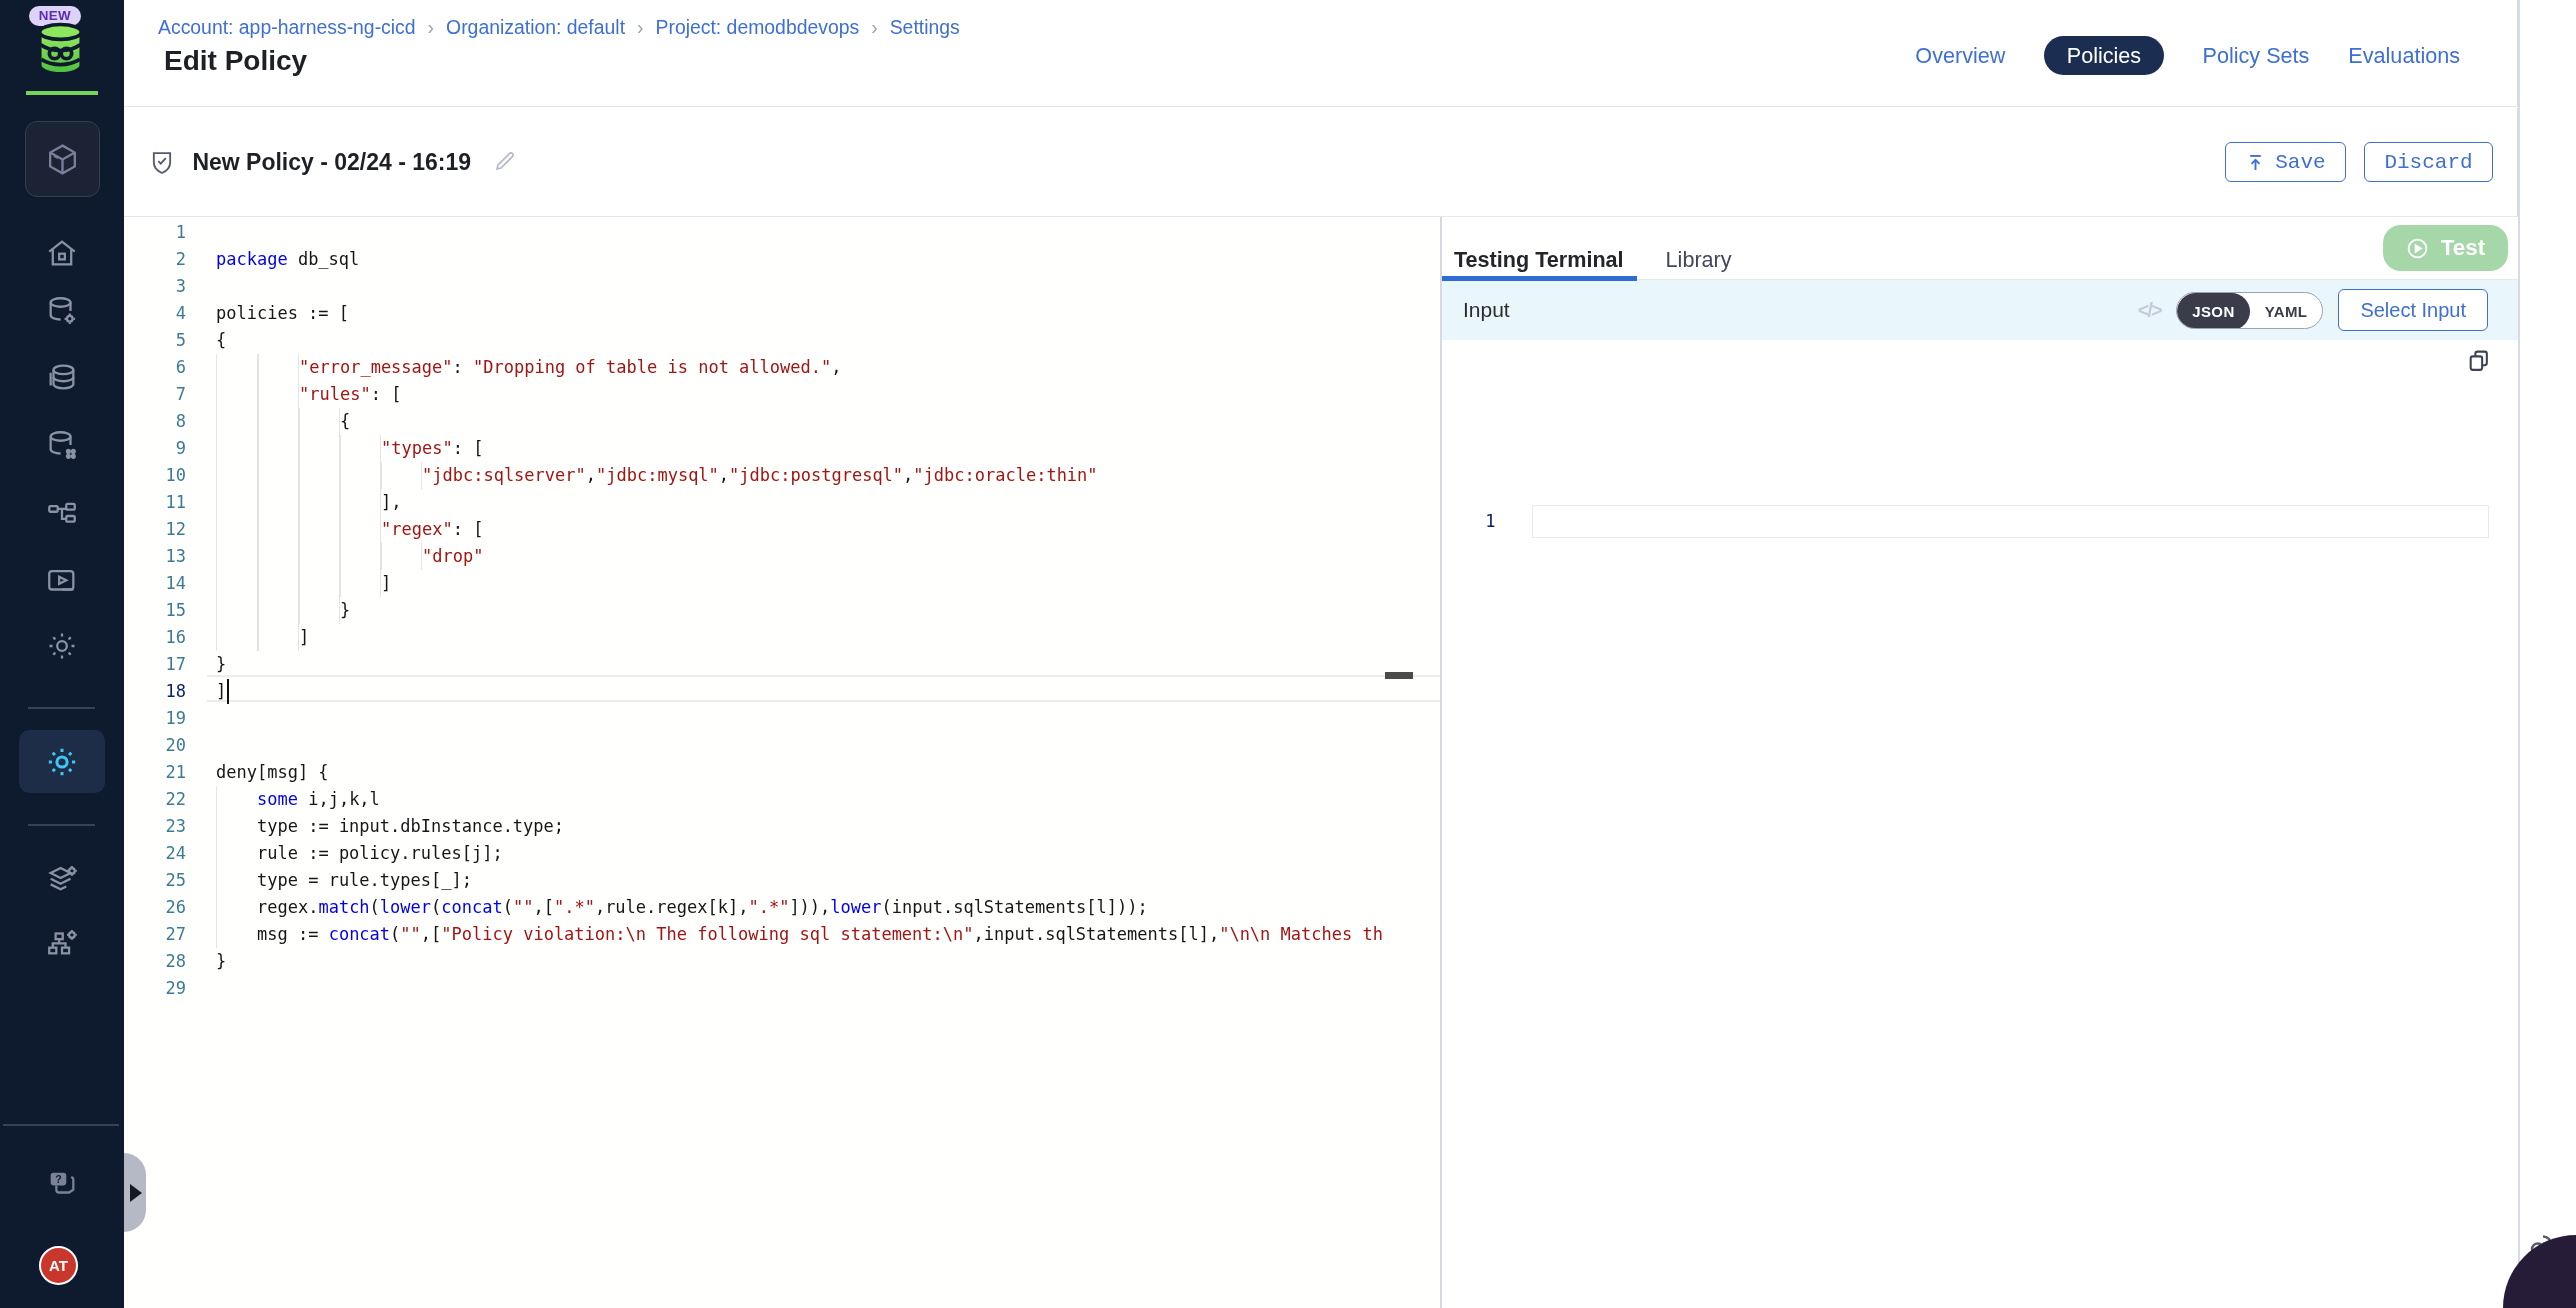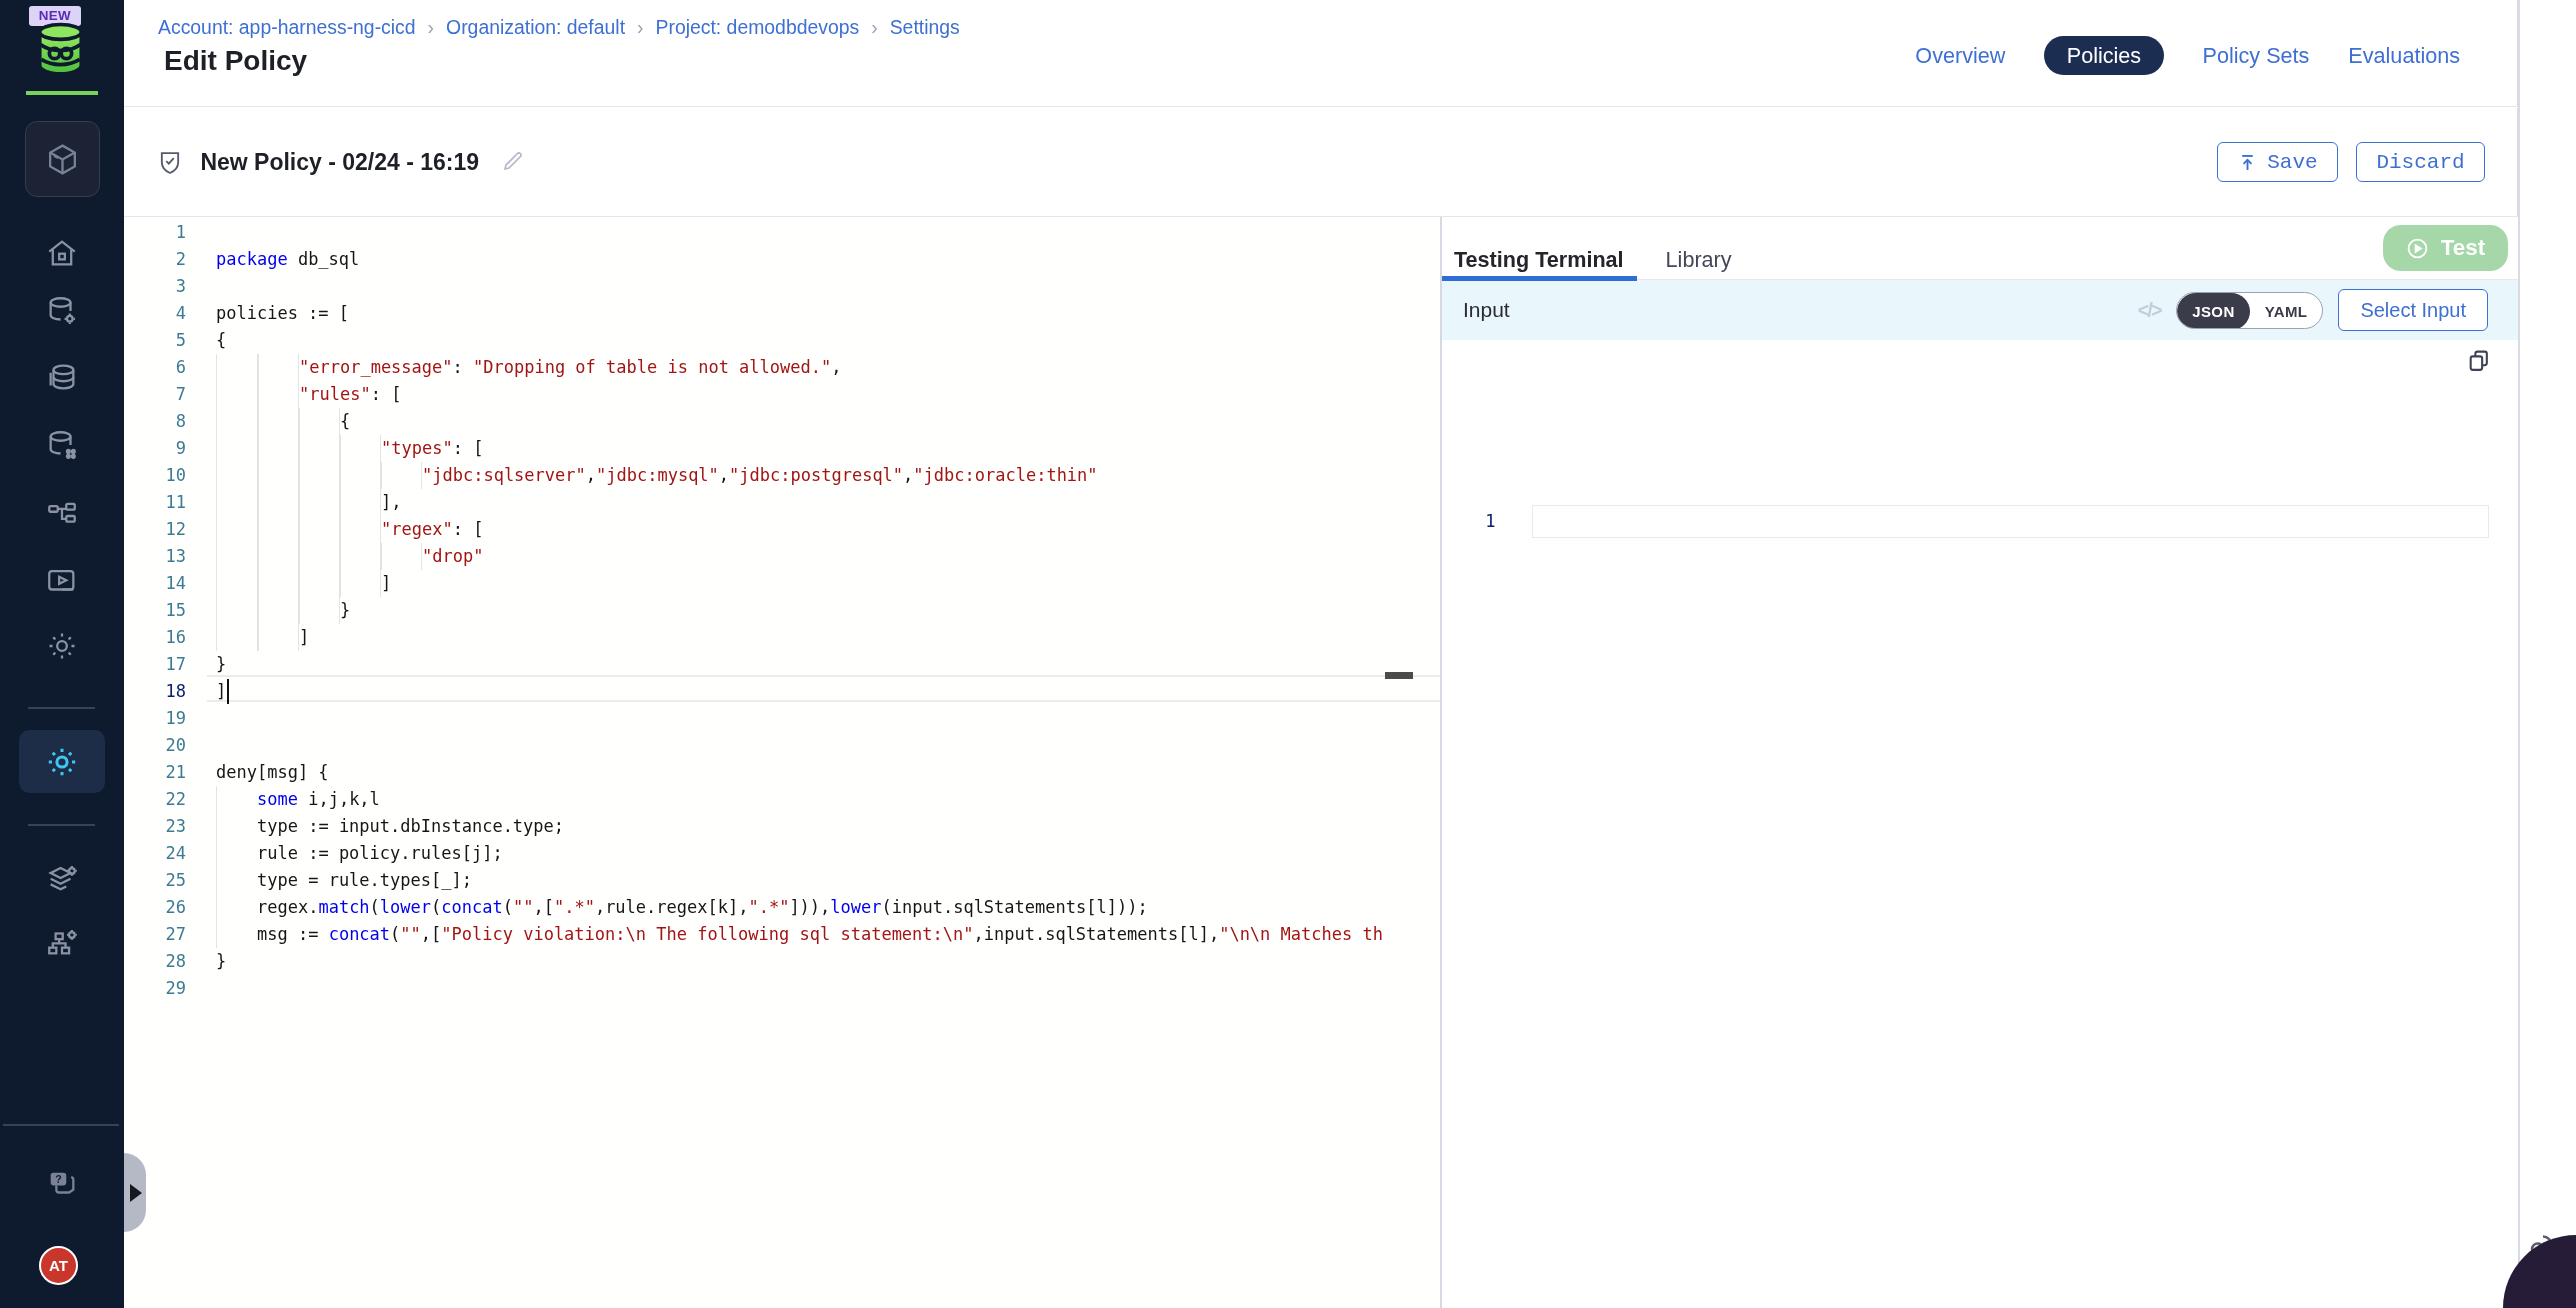--- a/index.html
+++ b/index.html
@@ -2,21 +2,21 @@
 <html style="font-size:12px"><head>
 <meta charset="utf-8">
 <style>
   * { margin:0; padding:0; box-sizing:border-box; }
   html,body { width:2576px; height:1309px; overflow:hidden; background:#ffffff;
               font-family:"Liberation Sans", sans-serif; }
 
   
   .sidebar { position:absolute; left:0; top:0; width:124px; height:1309px; background:#0e1b2e; z-index:5; }
   .new-badge { position:absolute; left:29px; top:6px; height:20px; padding:0 9.7px; background:#ddd2f8;
-               color:#5b2db5; font-size:13.4px; font-weight:bold; border-radius:3px; line-height:20px; letter-spacing:0.4px; }
+               color:#5b2db5; font-size:13.4px; font-weight:bold; border-radius:10px; line-height:20px; letter-spacing:0.4px; }
   .logo { position:absolute; left:36px; top:22.4px; }
   .green-rule { position:absolute; left:26px; top:91px; width:72px; height:3.7px; background:#79d35a; }
   .module-box { position:absolute; left:24.6px; top:121px; width:75px; height:76px; border-radius:12px;
                 background:#1b2334; border:1.5px solid #333d52; display:flex; align-items:center; justify-content:center; }
   .nav-ic { position:absolute; left:0; width:124px; display:flex; justify-content:center; color:#8b92a6; }
   .nav-ic svg { width:34px; height:34px; }
   .side-div { position:absolute; left:28px; width:67px; height:1.5px; background:#394158; }
   .active-box { position:absolute; left:18.6px; top:730px; width:86px; height:63px; background:#1d2c47;
                 border-radius:10.4px; display:flex; align-items:center; justify-content:center; color:#3fc6f4; }
   .active-box svg { width:36px; height:36px; }
@@ -35,21 +35,21 @@
   .crumb { color:#3e6fd3; cursor:pointer; }
   .crumb-sep { color:#98a0b5; font-size:19.4px; }
   .page-title { position:absolute; left:40px; top:45px; font-size:28px; font-weight:bold; color:#1d2026; }
   .header-tabs { position:absolute; right:57px; top:36px; display:flex; gap:39px; align-items:center; }
   .htab { color:#3e6fd3; font-size:21.6px; font-weight:500; cursor:pointer; padding:6.7px 0; }
   .htab.active { background:#1b2e52; color:#ffffff; padding:6.7px 22.4px; border-radius:21px; }
 
   
   .toolbar { position:absolute; left:124px; top:108px; width:2394px; height:109px; background:#fff;
              border-bottom:1.5px solid #e4e6ee; border-right:1.5px solid #d9dbe4;
-             display:flex; align-items:center; padding:0 32px; }
+             display:flex; align-items:center; padding:0 24px; }
   .policy-name { font-size:23px; font-weight:bold; color:#1d2026; margin-left:16.4px; }
   .pencil { margin-left:22.4px; color:#b3b5c9; cursor:pointer; }
   .tb-spacer { flex:1; }
   .btn-outline { height:40px; border:1.5px solid #3e6fd3; border-radius:6px; background:#fff; color:#3e6fd3;
                  font-size:21px; font-weight:500; padding:0 19.4px; display:flex; align-items:center; gap:9px;
                  cursor:pointer; font-family:Liberation Mono, monospace; }
   .btn-outline + .btn-outline { margin-left:18px; }
 
   
   .editor-pane { position:absolute; left:124px; top:217px; width:1316px; height:1092px; background:#fffffe; overflow:hidden; }

